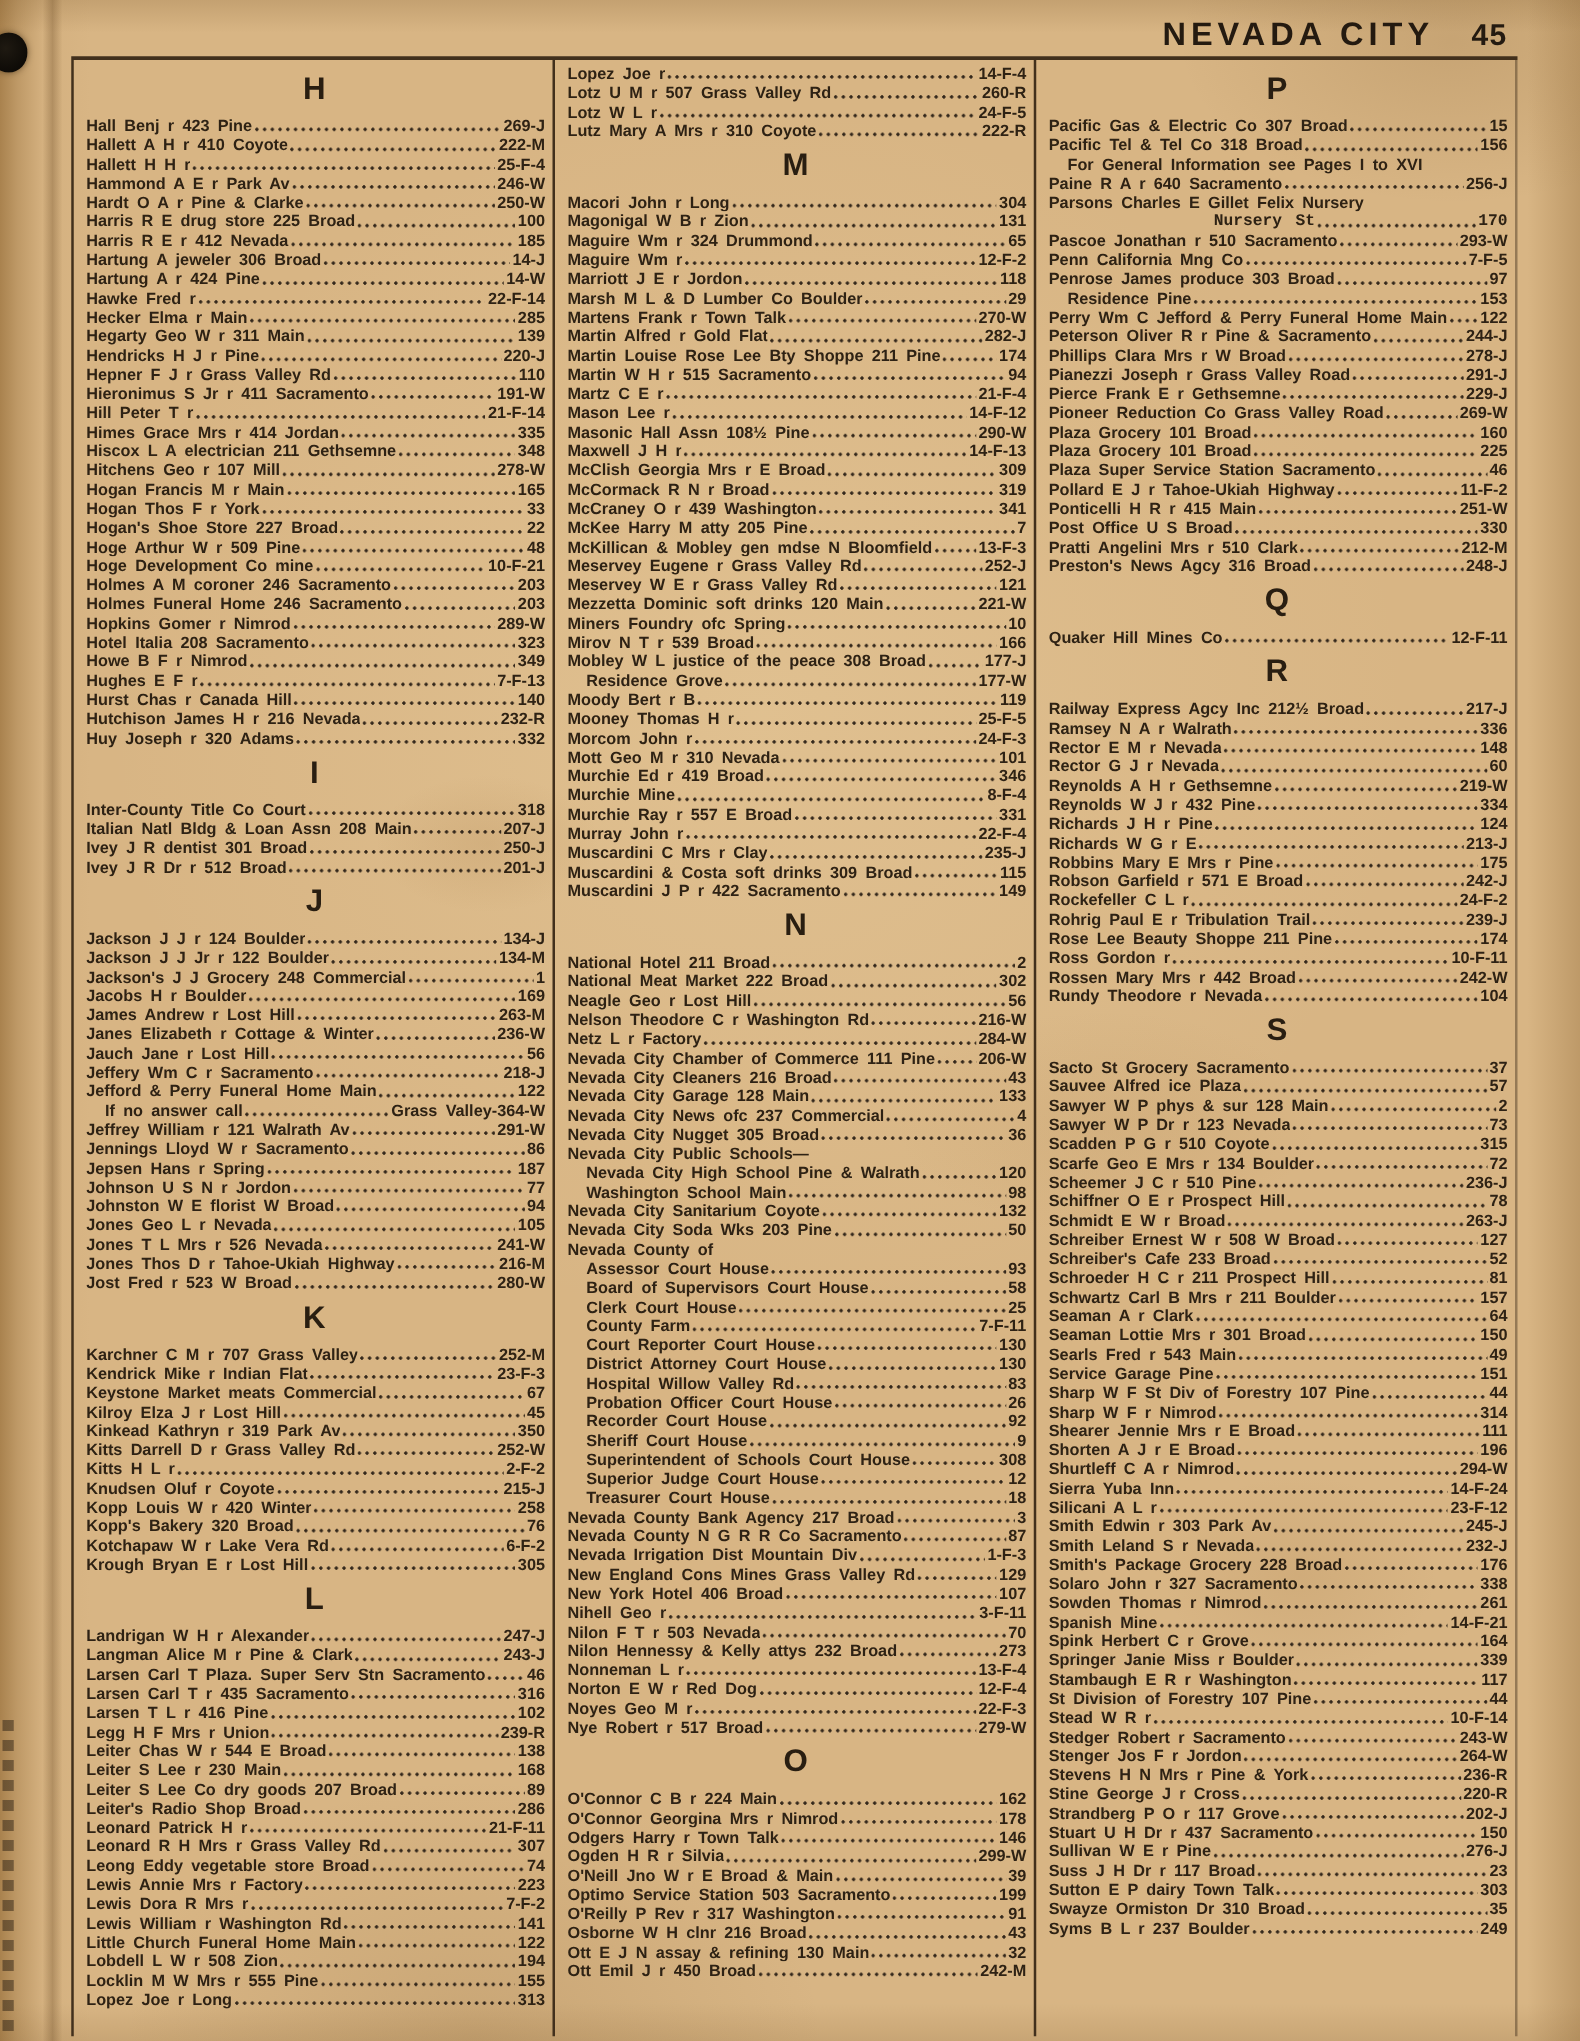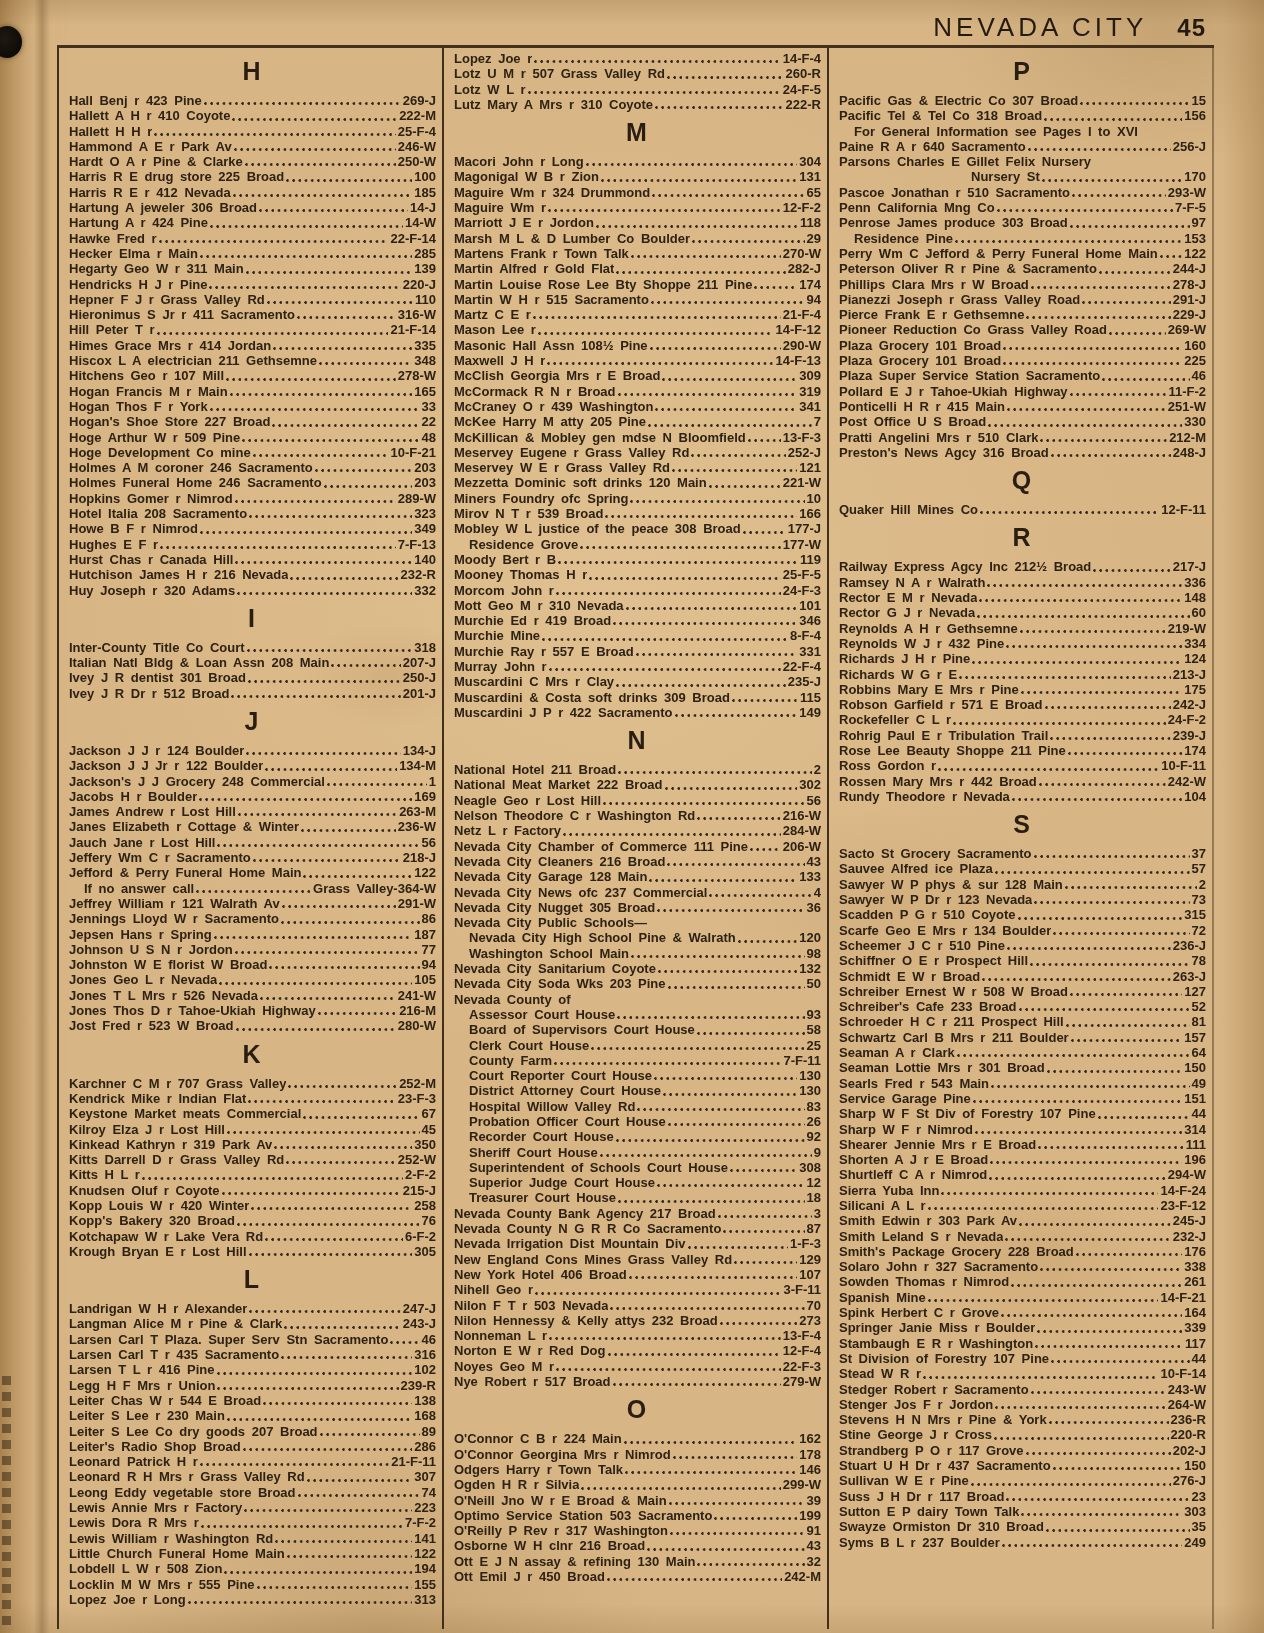--- a/index.html
+++ b/index.html
@@ -36,21 +36,21 @@
     background-image:repeating-linear-gradient(180deg, rgba(35,25,14,0.85) 0 9px, rgba(0,0,0,0) 9px 16px);
   }
   .stain-a{position:absolute;left:300px;top:620px;width:180px;height:110px;
     background:radial-gradient(closest-side, rgba(150,105,52,0.14), rgba(0,0,0,0));}
   .stain-b{position:absolute;left:930px;top:1180px;width:220px;height:160px;
     background:radial-gradient(closest-side, rgba(150,105,52,0.12), rgba(0,0,0,0));}
 
   .header{
     position:absolute;top:12px;right:58px;color:#241a10;white-space:nowrap;
   }
-  .city{font-size:26px;font-weight:400;letter-spacing:4px;margin-right:30px;}
+  .city{font-size:26px;font-weight:700;letter-spacing:4px;margin-right:30px;}
   .pagenum{font-size:24px;font-weight:700;letter-spacing:1px;}
 
   .content{
     position:absolute;left:57px;top:45px;right:50px;bottom:4px;
     border-top:3px solid #42301c;
     display:flex;
   }
   .col{
     flex:1 1 0;min-width:0;
     padding:3px 6px 0 10px;
@@ -61,21 +61,21 @@
   .letter{
     text-align:center;font-size:25px;font-weight:800;line-height:28px;
     letter-spacing:2px;color:#291e11;margin:6px 0 8px;
   }
   .entry{
     display:flex;align-items:baseline;
     font-size:13px;font-weight:700;line-height:15.3px;
     color:#2e2214;word-spacing:3px;white-space:nowrap;
   }
   .entry.ind1{padding-left:15px;}
-  .entry.ind2{padding-left:132px;}
+  .entry.ind2{padding-left:132px;font-family:Liberation Mono, monospace;}
   .nm{flex:0 1 auto;overflow:hidden;}
   .dots{
     flex:1 1 6px;min-width:6px;height:3px;align-self:flex-end;
     margin:0 2px 3px 2px;
     background-image:radial-gradient(circle at 1.5px 1.5px, #32261a 1.1px, rgba(0,0,0,0) 1.55px);
     background-size:6.2px 3px;background-repeat:repeat-x;
   }
   .ph{flex:0 0 auto;}
 </style>
 </head>
@@ -161,21 +161,21 @@
           <span class="ph">220-J</span>
         </div>
         <div class="entry">
           <span class="nm">Hepner F J r Grass Valley Rd</span>
           <span class="dots"></span>
           <span class="ph">110</span>
         </div>
         <div class="entry">
           <span class="nm">Hieronimus S Jr r 411 Sacramento</span>
           <span class="dots"></span>
-          <span class="ph">316-W</span>
+          <span class="ph">191-W</span>
         </div>
         <div class="entry">
           <span class="nm">Hill Peter T r</span>
           <span class="dots"></span>
           <span class="ph">21-F-14</span>
         </div>
         <div class="entry">
           <span class="nm">Himes Grace Mrs r 414 Jordan</span>
           <span class="dots"></span>
           <span class="ph">335</span>

